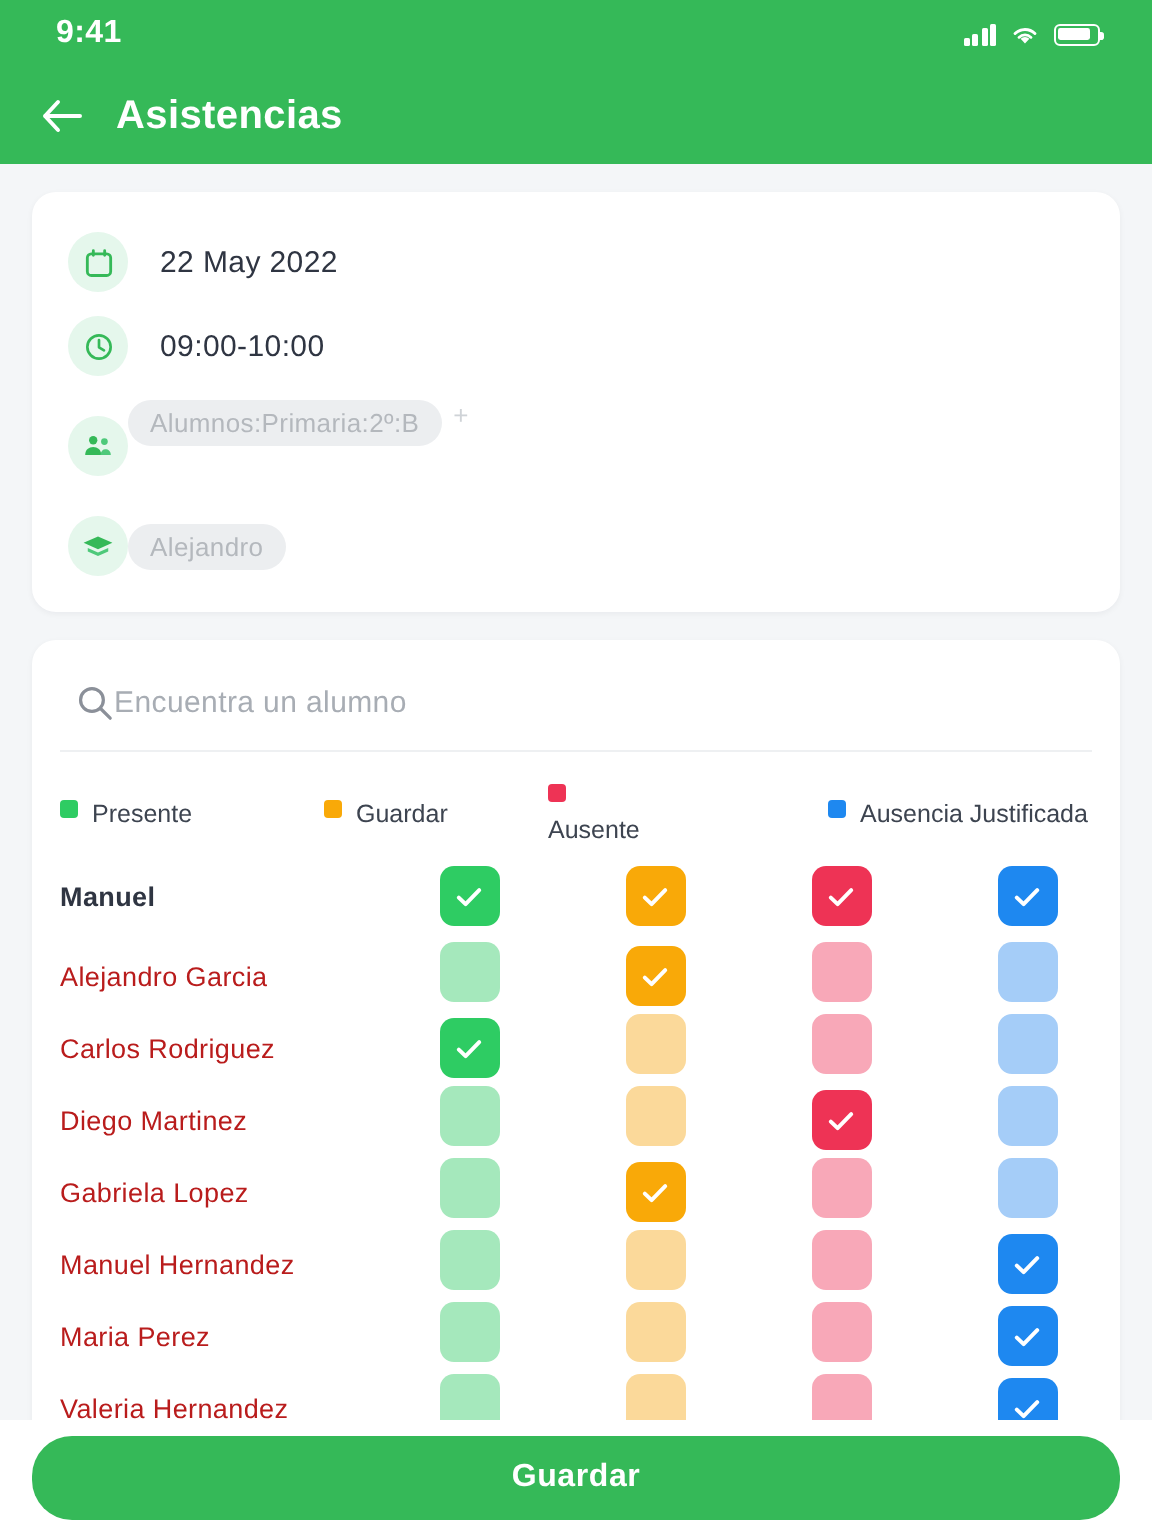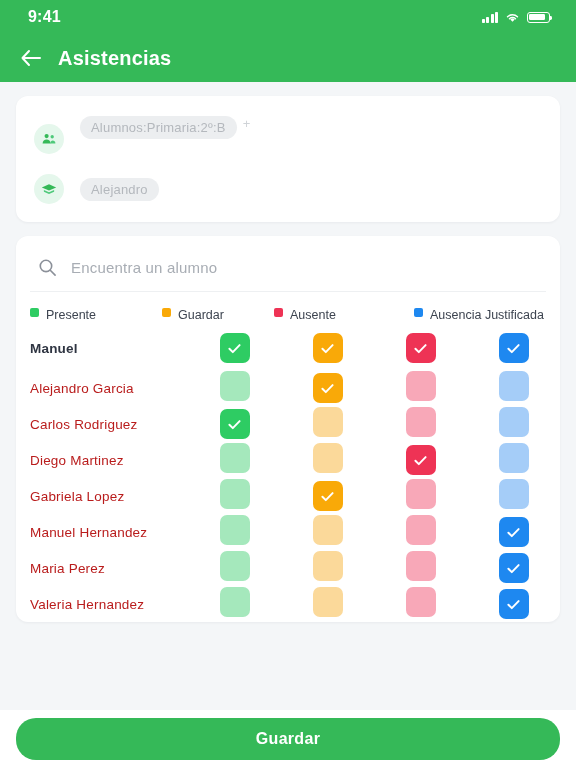--- a/index.html
+++ b/index.html
@@ -47,40 +47,40 @@
     box-shadow: 0 1px 3px rgba(16,24,40,.05);
   }
   .info-card { padding: 14px 0 12px 0; }
   .info-row { display:flex; align-items:center; padding: 0 18px; min-height: 42px; }
   .info-row.tall { align-items: flex-start; padding-top: 6px; }
   .ic {
     width: 30px; height: 30px; border-radius: 50%; background:#e5f7ec;
     display:flex; align-items:center; justify-content:center; flex: 0 0 30px;
   }
   .info-text { margin-left: 16px; font-size: 15px; color:#2f3542; letter-spacing:.2px; }
-  .chipwrap { margin-left: 16px; display:flex; flex-direction:row; gap:2px; }
+  .chipwrap { display:flex; flex-direction:row; gap:2px; }
   .chip {
     display:inline-block; background:#eceef0; color:#b4b8bd;
     border-radius: 12px; padding: 4px 11px; font-size: 13px; letter-spacing:.2px;
   }
   .plus { color:#cfd3d7; font-size: 13px; padding-left: 4px; }
 
   
   .list-card { padding: 0; margin-top: 14px; overflow:hidden; }
   .searchbox {
-    display:flex; align-items:center; gap:14px;
+    display:flex; align-items:center; 
     margin: 12px 14px 0 14px; padding: 10px 8px 14px 8px;
     border-bottom: 1px solid #eef0f2;
   }
   .search-ph { color:#a8adb4; font-size:15px; letter-spacing:.2px; }
 
   .legend { display:flex; align-items:center; padding: 16px 14px 4px 14px; }
   .lg { display:flex; gap:7px; font-size:12.5px; color:#3d4450; }
   .lg .sw { width:9px; height:9px; border-radius:2px; display:block; }
-  .lg.l0 { width: 132px; } .lg.l1 { width: 112px; } .lg.l2 { width: 140px; }
+  .lg.l0 { width: 132px; } .lg.l1 { width: 112px; } .lg.l2 { width: 140px; flex-direction: column; }
 
   table { width:100%; border-collapse: collapse; }
   td { padding:0; }
   .name-cell {
     padding-left: 14px; font-size: 13.5px; color:#b91c1c; letter-spacing:.2px;
     white-space: nowrap;
   }
   .name-cell.head { font-weight: 700; color:#2f3542; }
   .box-cell { text-align:center; width: 93px; }
   tr { height: 36px; }
@@ -128,21 +128,39 @@
 
   <div class="navbar">
     <svg width="22" height="18" viewBox="0 0 22 18">
       <path d="M9 2 L2.5 9 L9 16 M2.5 9 H20" stroke="#fff" stroke-width="2" fill="none" stroke-linecap="round" stroke-linejoin="round"></path>
     </svg>
     <div class="nav-title">Asistencias</div>
   </div>
 
   <div class="card info-card">
 
-
+    <div class="info-row">
+      <span class="ic">
+        <svg width="15" height="15" viewBox="0 0 18 18">
+          <rect x="2" y="3.5" width="14" height="13" rx="2.4" stroke="#35b958" stroke-width="1.7" fill="none"></rect>
+          <path d="M5.6 1.6 V4.4 M12.4 1.6 V4.4" stroke="#35b958" stroke-width="1.7" stroke-linecap="round"></path>
+        </svg>
+      </span>
+      <span class="info-text">22 May 2022</span>
+    </div>
+
+    <div class="info-row">
+      <span class="ic">
+        <svg width="15" height="15" viewBox="0 0 18 18">
+          <circle cx="9" cy="9" r="7" stroke="#35b958" stroke-width="1.6" fill="none"></circle>
+          <path d="M9 4.8 V9.2 L12 11" stroke="#35b958" stroke-width="1.6" fill="none" stroke-linecap="round" stroke-linejoin="round"></path>
+        </svg>
+      </span>
+      <span class="info-text">09:00-10:00</span>
+    </div>
 
     <div class="info-row tall" style="min-height:58px;">
       <span class="ic" style="margin-top:8px;">
         <svg width="16" height="14" viewBox="0 0 20 16">
           <circle cx="7" cy="4.4" r="2.6" fill="#35b958"></circle>
           <circle cx="14" cy="5.2" r="2.1" fill="#4ec97a"></circle>
           <path d="M2 13.6 C2 10.4 4.3 8.7 7 8.7 C9.7 8.7 12 10.4 12 13.6 Z" fill="#35b958"></path>
           <path d="M11.5 13.6 C11.8 11.2 13 10 14.6 10 C16.4 10 18 11.2 18 13.6 Z" fill="#4ec97a"></path>
         </svg>
       </span>

